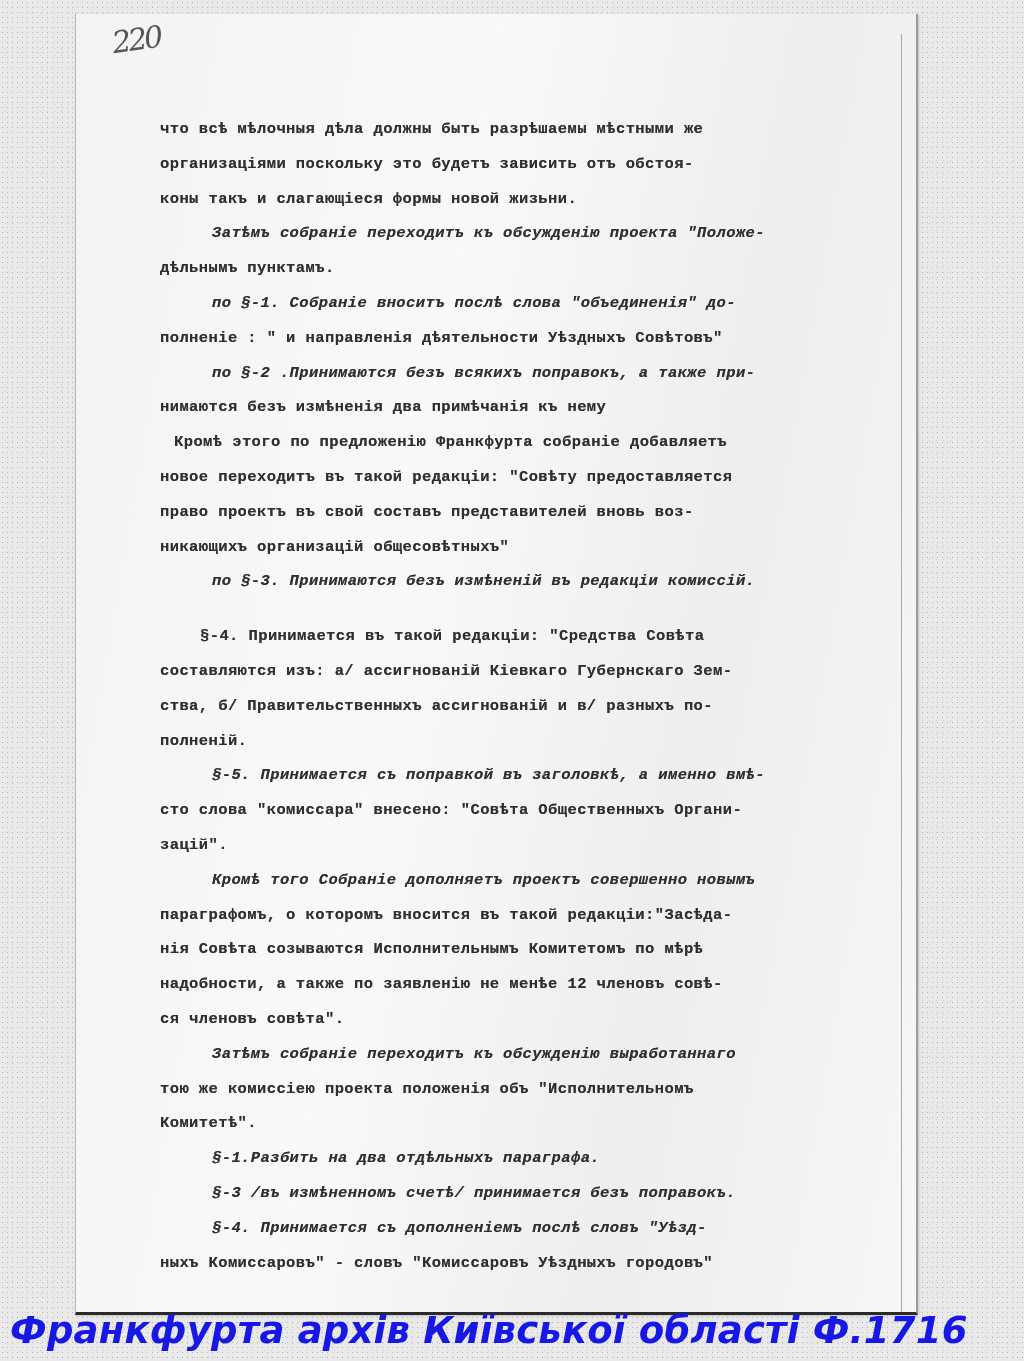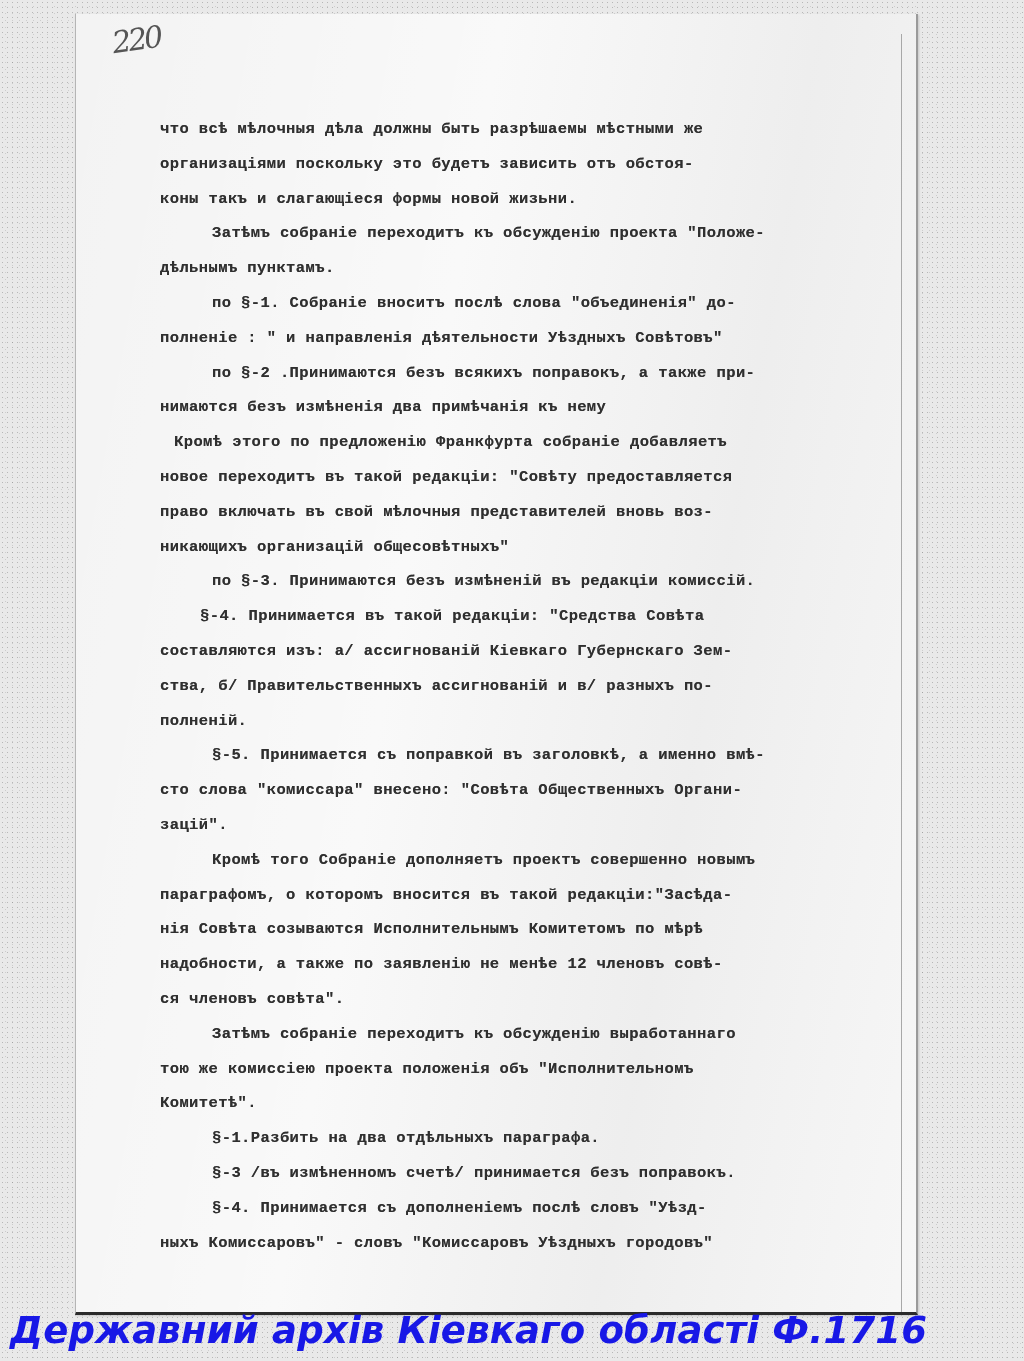--- a/index.html
+++ b/index.html
@@ -61,22 +61,22 @@
   .line {
     height: 34.8px;
     line-height: 34.8px;
     font-size: 15.5px;
     color: #2f2f2f;
     white-space: nowrap;
     font-weight: bold;
     letter-spacing: 0.4px;
     text-shadow: 0 0 0.6px rgba(0,0,0,0.5);
   }
-  .line.indent { padding-left: 52px; }
-  .line.indent-small { padding-left: 40px; }
+  .line.indent { padding-left: 52px; font-style: italic; }
+  .line.indent-small { padding-left: 40px; margin-top: 20px; }
   .line.indent-tiny { padding-left: 14px; }
   .caption {
     position: absolute;
     left: 10px;
     top: 1309px;
     font-family: "DejaVu Sans", sans-serif;
     font-weight: bold;
     font-style: italic;
     font-size: 37px;
     color: #1818e6;
@@ -98,21 +98,21 @@
   <div class="line">организаціями поскольку это будетъ зависить отъ обстоя-</div>
   <div class="line">коны такъ и слагающіеся формы новой жизьни.</div>
   <div class="line indent">Затѣмъ собраніе переходитъ къ обсужденію проекта "Положе-</div>
   <div class="line">дѣльнымъ пунктамъ.</div>
   <div class="line indent">по §-1. Собраніе вноситъ послѣ слова "объединенія" до-</div>
   <div class="line">полненіе : " и направленія дѣятельности Уѣздныхъ Совѣтовъ"</div>
   <div class="line indent">по §-2 .Принимаются безъ всякихъ поправокъ, а также при-</div>
   <div class="line">нимаются безъ измѣненія два примѣчанія къ нему</div>
   <div class="line indent-tiny">Кромѣ этого по предложенію Франкфурта собраніе добавляетъ</div>
   <div class="line">новое переходитъ въ такой редакціи: "Совѣту предоставляется</div>
-  <div class="line">право включать въ свой мѣлочныя представителей вновь воз-</div>
+  <div class="line">право проектъ въ свой составъ представителей вновь воз-</div>
   <div class="line">никающихъ организацій общесовѣтныхъ"</div>
   <div class="line indent">по §-3. Принимаются безъ измѣненій въ редакціи комиссій.</div>
   <div class="line indent-small">§-4. Принимается въ такой редакціи: "Средства Совѣта</div>
   <div class="line">составляются изъ: а/ ассигнованій Кіевкаго Губернскаго Зем-</div>
   <div class="line">ства, б/ Правительственныхъ ассигнованій и в/ разныхъ по-</div>
   <div class="line">полненій.</div>
   <div class="line indent">§-5. Принимается съ поправкой въ заголовкѣ, а именно вмѣ-</div>
   <div class="line">сто слова "комиссара" внесено: "Совѣта Общественныхъ Органи-</div>
   <div class="line">зацій".</div>
   <div class="line indent">Кромѣ того Собраніе дополняетъ проектъ совершенно новымъ</div>
@@ -122,13 +122,13 @@
   <div class="line">ся членовъ совѣта".</div>
   <div class="line indent">Затѣмъ собраніе переходитъ къ обсужденію выработаннаго</div>
   <div class="line">тою же комиссіею проекта положенія объ "Исполнительномъ</div>
   <div class="line">Комитетѣ".</div>
   <div class="line indent">§-1.Разбить на два отдѣльныхъ параграфа.</div>
   <div class="line indent">§-3 /въ измѣненномъ счетѣ/ принимается безъ поправокъ.</div>
   <div class="line indent">§-4. Принимается съ дополненіемъ послѣ словъ "Уѣзд-</div>
   <div class="line">ныхъ Комиссаровъ" - словъ "Комиссаровъ Уѣздныхъ городовъ"</div>
 </div>
 
-<div class="caption">Державний архів Кіевкаго області Ф.1716</div>
+<div class="caption">Франкфурта архів Київської області Ф.1716</div>
 
 </body></html>

